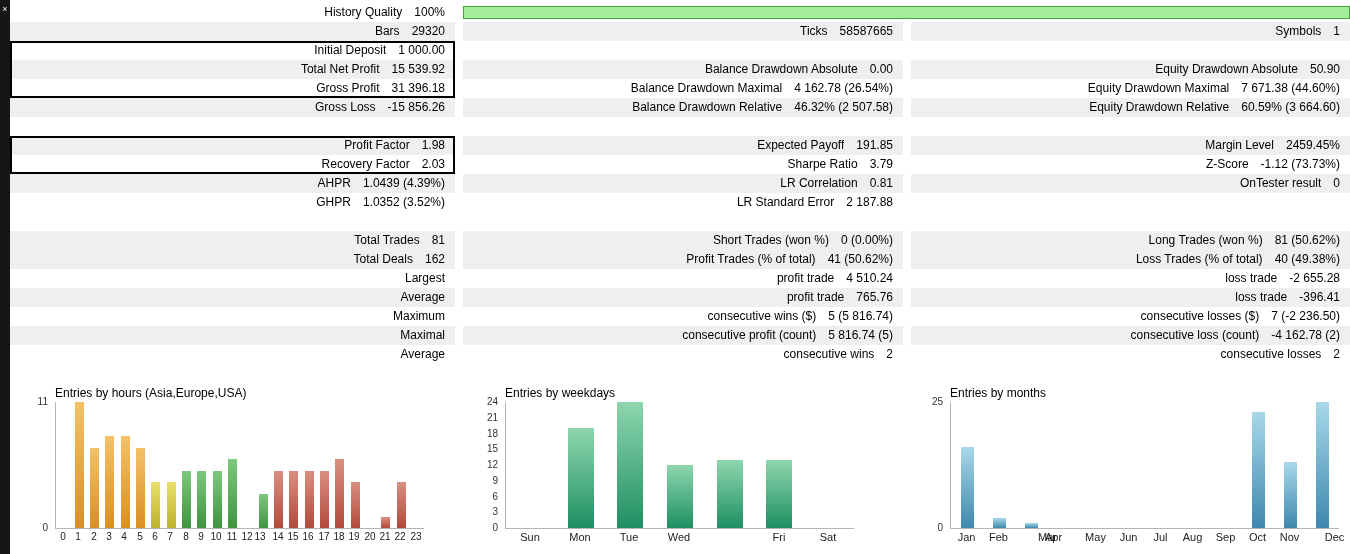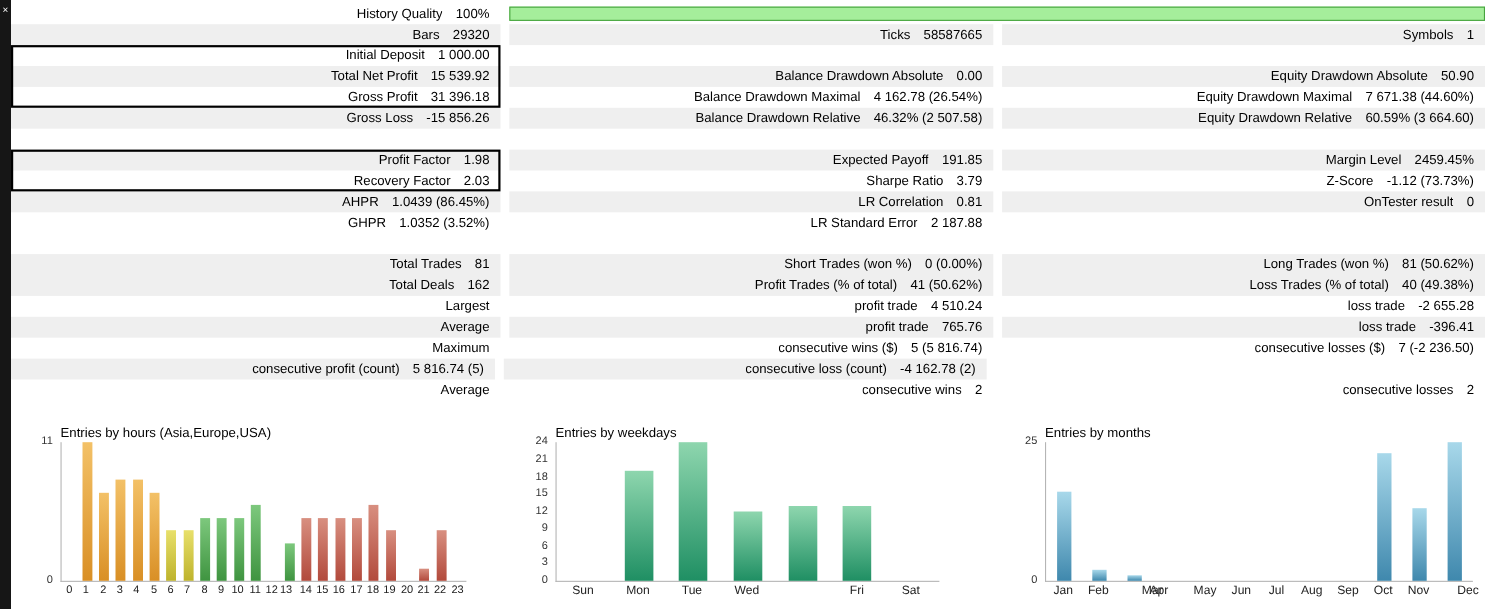--- a/index.html
+++ b/index.html
@@ -168,21 +168,21 @@
         <span class="stat-value">3.79</span>
       </div>
       <div class="pair p2">
         <span class="stat-label">Z-Score</span>
         <span class="stat-value">-1.12 (73.73%)</span>
       </div>
     </div>
     <div class="srow shaded">
       <div class="pair p0">
         <span class="stat-label">AHPR</span>
-        <span class="stat-value">1.0439 (86.45%)</span>
+        <span class="stat-value">1.0439 (4.39%)</span>
       </div>
       <div class="pair p1">
         <span class="stat-label">LR Correlation</span>
         <span class="stat-value">0.81</span>
       </div>
       <div class="pair p2">
         <span class="stat-label">OnTester result</span>
         <span class="stat-value">0</span>
       </div>
     </div>
@@ -278,20 +278,24 @@
       <div class="pair p1">
         <span class="stat-label">consecutive wins ($)</span>
         <span class="stat-value">5 (5 816.74)</span>
       </div>
       <div class="pair p2">
         <span class="stat-label">consecutive losses ($)</span>
         <span class="stat-value">7 (-2 236.50)</span>
       </div>
     </div>
     <div class="srow shaded">
+      <div class="pair p0">
+        <span class="stat-label"></span>
+        <span class="stat-value">Maximal</span>
+      </div>
       <div class="pair p1">
         <span class="stat-label">consecutive profit (count)</span>
         <span class="stat-value">5 816.74 (5)</span>
       </div>
       <div class="pair p2">
         <span class="stat-label">consecutive loss (count)</span>
         <span class="stat-value">-4 162.78 (2)</span>
       </div>
     </div>
     <div class="srow">

